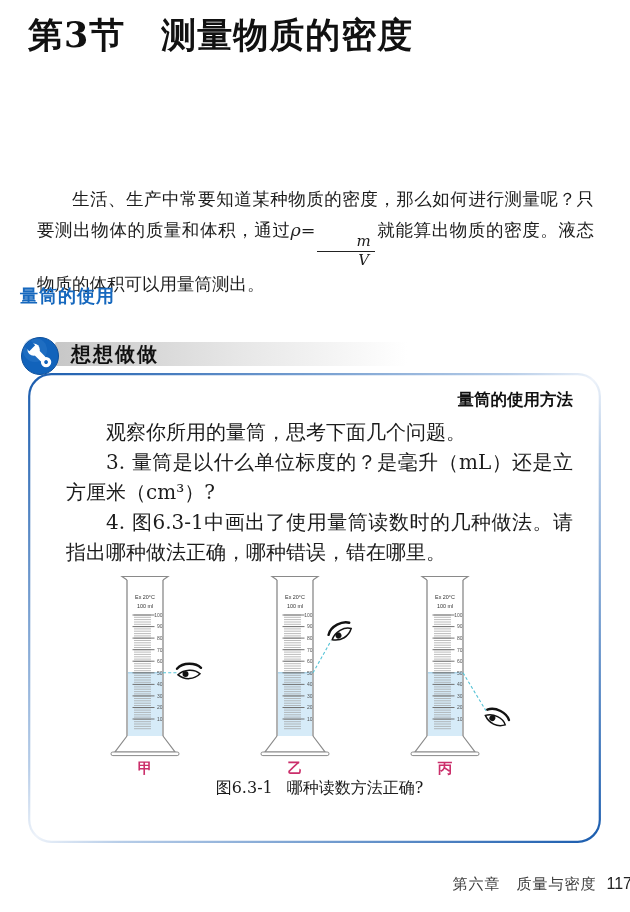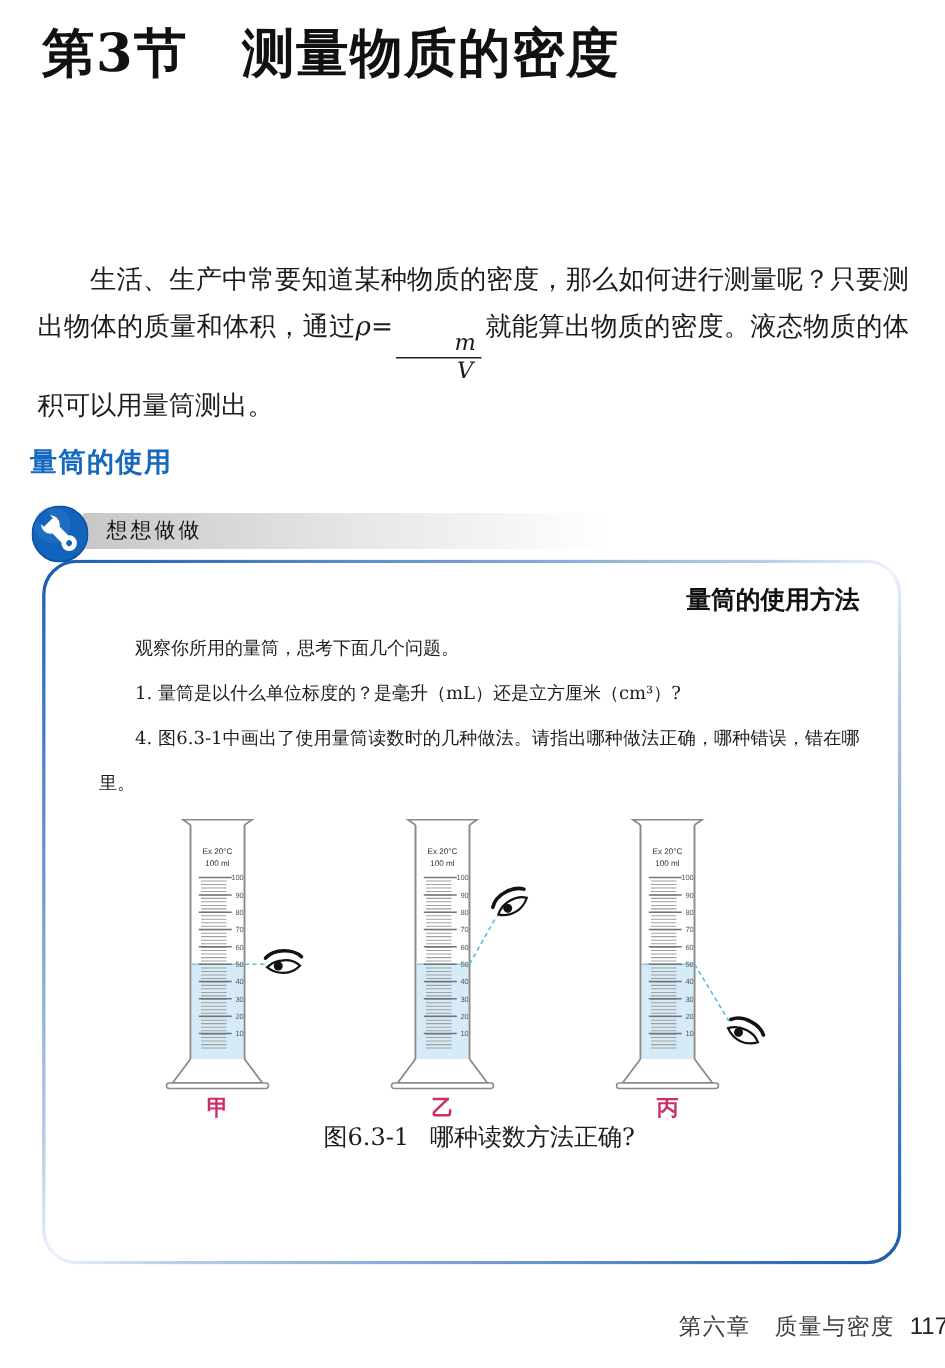--- a/index.html
+++ b/index.html
@@ -6,40 +6,40 @@
   .page {
     position:relative; width:630px; height:912px; margin:0 auto;
     background:#ffffff; overflow:hidden;
     font-family:"DejaVu Serif", serif; color:#1c1c1c;padding-left:32px;
   }
   
   .doc-title { position:absolute; top:12px; left:28px; font-size:35px; font-weight:600; color:#111; letter-spacing:1px; white-space:nowrap; }
   .doc-title .sec-no { margin-right:36px; }
   
   .intro { position:absolute; top:168px; left:21px; width:589px; font-size:17.5px; line-height:31px; text-align:justify; }
-  .intro p { margin:4px; text-indent:2em; }
+  .intro p { margin:16px; text-indent:2em; }
   .frac { display:inline-flex; flex-direction:column; align-items:center; vertical-align:-10px; line-height:1.05; font-style:italic; font-size:15px; margin:0 2px; }
   .frac .num { border-bottom:1.5px solid #222; padding:0 4px 1px; }
   .frac .den { padding-top:1px; }
   .rho { font-style:italic; }
   
-  .section-heading { position:absolute; top:284px; left:20px; font-family:"Liberation Sans", sans-serif; font-weight:bold; font-size:18px; color:#1668be; letter-spacing:1px;margin-top:12px; }
+  .section-heading { position:absolute; top:284px; left:20px; font-family:"Liberation Sans", sans-serif; font-weight:bold; font-size:18px; color:#1668be; letter-spacing:1px; }
   
   .activity { position:absolute; top:337px; left:28px; width:573px; height:512px; }
   .box-border { position:absolute; top:36px; left:0; width:573px; height:470px; }
   .box-icon { position:absolute; top:0; left:-7px; width:38px; height:38px; }
   .header-bar {
     position:absolute; top:5px; left:27px; width:400px; height:24px;
     background:linear-gradient(90deg,#c7c7c7 0%,#e6e6e6 45%,#ffffff 88%);
     border-radius:2px 12px 12px 2px; display:flex; align-items:center;
   }
-  .header-bar span { font-family:"Liberation Sans", sans-serif; font-weight:normal; font-size:14px; padding-left:16px; color:#111; letter-spacing:2px; }
+  .header-bar span { font-family:"Liberation Sans", sans-serif; font-weight:bold; font-size:20px; padding-left:16px; color:#111; letter-spacing:2px; }
   .box-content { position:absolute; top:52px; left:38px; right:28px; }
   .box-title { text-align:right; font-family:"Liberation Sans", sans-serif; font-weight:bold; font-size:16.5px; margin:0 0 6px 0; color:#111; }
-  .box-content p { margin:0; font-size:12px; line-height:30px; text-indent:2em; text-align:justify; }
+  .box-content p { margin:0; font-size:20px; line-height:30px; text-indent:2em; text-align:justify; }
   
   .figure-row { display:flex; justify-content:center; margin-top:6px; }
   .figure-caption { text-align:center; font-size:16px; margin-top:0; color:#1c1c1c; }
   .figure-caption .fig-id { margin-right:14px; }
   
   .page-footer { position:absolute; right:30px; bottom:18px; white-space:nowrap; }
   .page-footer .chapter { font-size:15px; color:#3c3c3c; letter-spacing:1px; margin-right:10px;text-align:center; }
   .page-footer .pagenum { font-family:"Liberation Sans", sans-serif; font-size:16px; color:#222;text-align:right; }
 </style>
 </head>
@@ -88,21 +88,21 @@
         <rect x="14.8" y="1.5" width="8.4" height="6.5" fill="#1263bb"></rect>
         <rect x="15.7" y="12" width="6.6" height="13.5" rx="2.6" fill="#ffffff"></rect>
         <circle cx="19" cy="27.6" r="5.2" fill="#ffffff"></circle>
         <circle cx="19" cy="27.6" r="1.9" fill="#1263bb"></circle>
       </g>
     </svg>
 
     <div class="box-content">
       <div class="box-title">量筒的使用方法</div>
       <p>观察你所用的量筒，思考下面几个问题。</p>
-      <p>1. 量筒是以什么单位标度的？是毫升（mL）还是立方厘米（cm³）?</p>
+      <p>3. 量筒是以什么单位标度的？是毫升（mL）还是立方厘米（cm³）?</p>
       <p>4. 图6.3-1中画出了使用量筒读数时的几种做法。请指出哪种做法正确，哪种错误，错在哪里。</p>
 
       <div class="figure-row" id="figure-row">
           <svg viewBox="0 0 150 205" width="150" height="205">
             <rect x="33" y="99.8" width="34" height="63.2" fill="#d6ebf8"></rect>
             <line x1="33" y1="99.8" x2="67" y2="99.8" stroke="#8fc6e4" stroke-width="1"></line>
             <line x1="39" y1="42.0" x2="56" y2="42.0" stroke="#9f9f9f" stroke-width="0.7"></line>
             <line x1="39" y1="44.3" x2="56" y2="44.3" stroke="#9f9f9f" stroke-width="0.7"></line>
             <line x1="39" y1="46.6" x2="56" y2="46.6" stroke="#9f9f9f" stroke-width="0.7"></line>
             <line x1="39" y1="49.0" x2="56" y2="49.0" stroke="#9f9f9f" stroke-width="0.7"></line>

